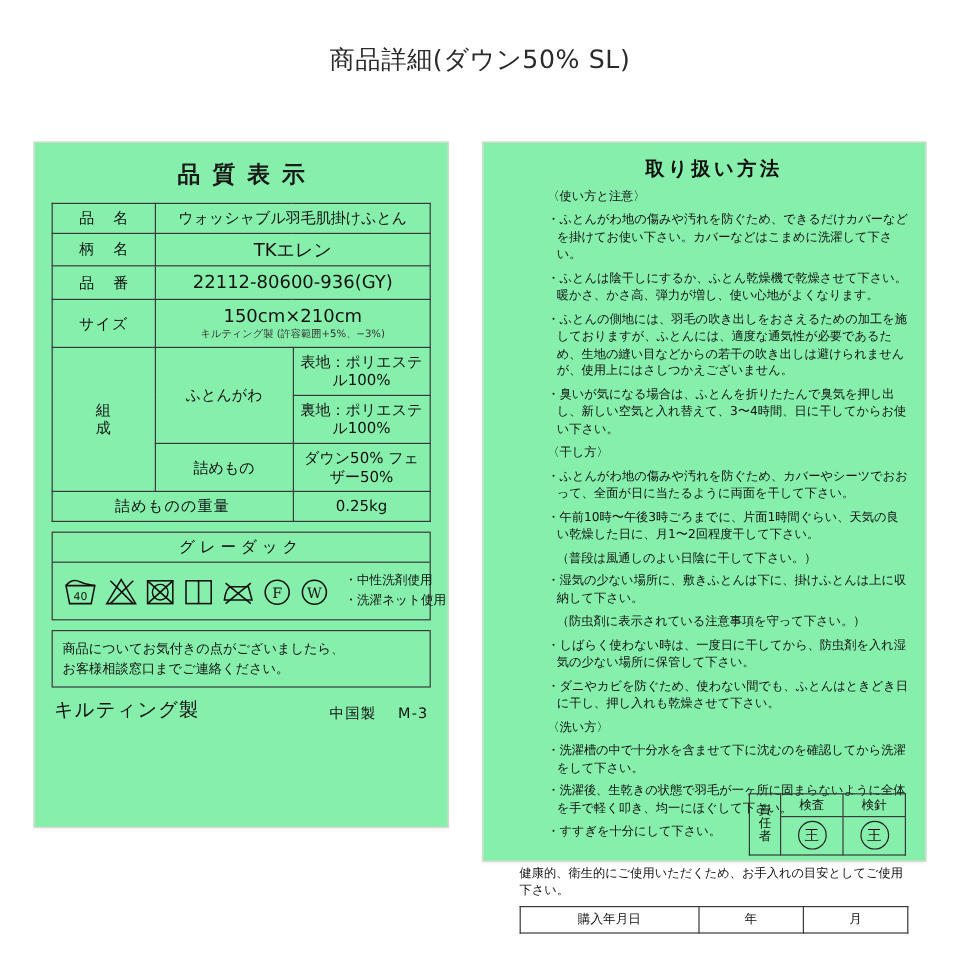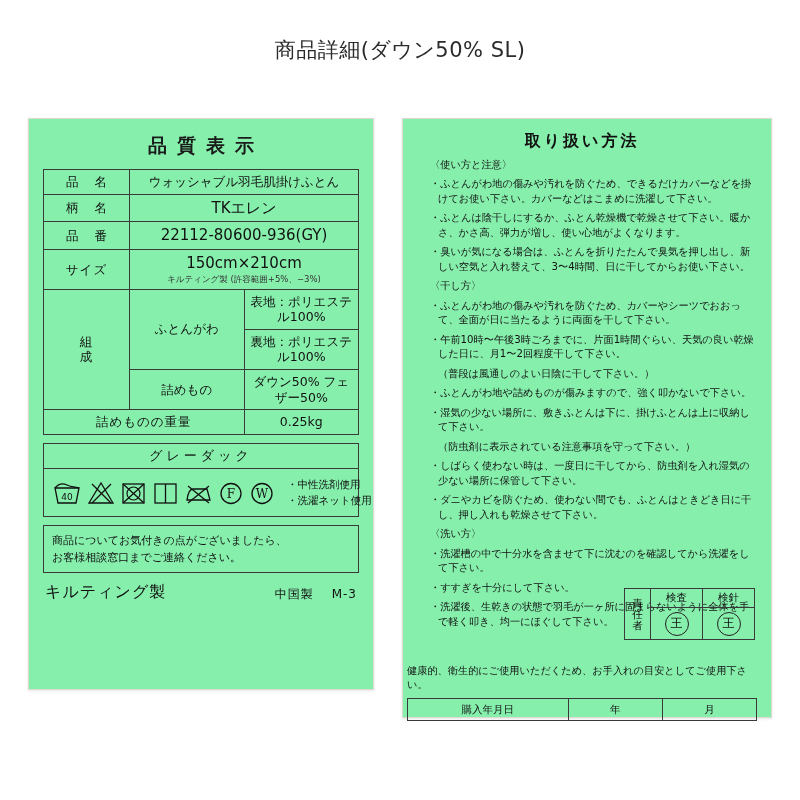--- a/index.html
+++ b/index.html
@@ -34,21 +34,21 @@
     box-shadow: 0 1px 3px rgba(0,0,0,0.10);
   }
   #left-label {
     left: 28px; top: 118px;
     width: 346px; height: 572px;
     padding: 12px 14px 10px 14px;
   }
   #right-label {
     left: 402px; top: 118px;
     width: 370px; height: 600px;
-    padding: 10px 14px 10px 4px;
+    padding: 10px 14px 10px 30px;
   }
 
   
   .q-title {
     text-align: center;
     font-size: 19px;
     letter-spacing: 10px;
     color: #1a1a1a;
     margin: 2px 0 10px 0;
     font-weight: bold;
@@ -223,21 +223,21 @@
     border-radius: 50%;
     display: inline-flex;
     align-items: center;
     justify-content: center;
     font-size: 12px;
     color: #111;
   }
   .closing {
     font-size: 10.2px;
     color: #111;
-    margin: 24px 0 6px 0;
+    margin: 8px 0 6px 0;
   }
   table.purchase {
     width: 100%;
     border-collapse: collapse;
     table-layout: fixed;
   }
   table.purchase td {
     border: 1px solid #3a3a3a;
     font-size: 10.5px;
     text-align: center;
@@ -382,37 +382,37 @@
   </div>
 
   <div class="label-card" id="right-label">
     <div class="r-title">取り扱い方法</div>
 
     <div class="r-body">
 
       <p class="r-head">〈使い方と注意〉</p>
       <p class="r-li">・ふとんがわ地の傷みや汚れを防ぐため、できるだけカバーなどを掛けてお使い下さい。カバーなどはこまめに洗濯して下さい。</p>
       <p class="r-li">・ふとんは陰干しにするか、ふとん乾燥機で乾燥させて下さい。暖かさ、かさ高、弾力が増し、使い心地がよくなります。</p>
+      <p class="r-li">・ふとんの側地には、羽毛の吹き出しをおさえるための加工を施しておりますが、ふとんには、適度な通気性が必要であるため、生地の縫い目などからの若干の吹き出しは避けられませんが、使用上にはさしつかえございません。</p>
       <p class="r-li">・臭いが気になる場合は、ふとんを折りたたんで臭気を押し出し、新しい空気と入れ替えて、3〜4時間、日に干してからお使い下さい。</p>
 
       <p class="r-head">〈干し方〉</p>
       <p class="r-li">・ふとんがわ地の傷みや汚れを防ぐため、カバーやシーツでおおって、全面が日に当たるように両面を干して下さい。</p>
       <p class="r-li">・午前10時〜午後3時ごろまでに、片面1時間ぐらい、天気の良い乾燥した日に、月1〜2回程度干して下さい。</p>
       <p class="r-li r-sub">（普段は風通しのよい日陰に干して下さい。）</p>
-      <p class="r-li">・ふとんがわ地や詰めものが傷みますので、強く叩かないで下さい。</p>
 
       <p class="r-li">・湿気の少ない場所に、敷きふとんは下に、掛けふとんは上に収納して下さい。</p>
       <p class="r-li r-sub">（防虫剤に表示されている注意事項を守って下さい。）</p>
       <p class="r-li">・しばらく使わない時は、一度日に干してから、防虫剤を入れ湿気の少ない場所に保管して下さい。</p>
       <p class="r-li">・ダニやカビを防ぐため、使わない間でも、ふとんはときどき日に干し、押し入れも乾燥させて下さい。</p>
 
       <p class="r-head">〈洗い方〉</p>
       <p class="r-li">・洗濯槽の中で十分水を含ませて下に沈むのを確認してから洗濯をして下さい。</p>
+      <p class="r-li">・洗濯後、生乾きの状態で羽毛が一ヶ所に固まらないように全体を手で軽く叩き、均一にほぐして下さい。</p>
       <p class="r-li">・すすぎを十分にして下さい。</p>
-      <p class="r-li">・洗濯後、生乾きの状態で羽毛が一ヶ所に固まらないように全体を手で軽く叩き、均一にほぐして下さい。</p>
     </div>
 
     <div class="resp-wrap">
       <table class="resp">
         <tbody>
           <tr>
             <td class="resp-label" rowspan="2">
               <span>責</span>
                 <span>任</span>
                 <span>者</span>

